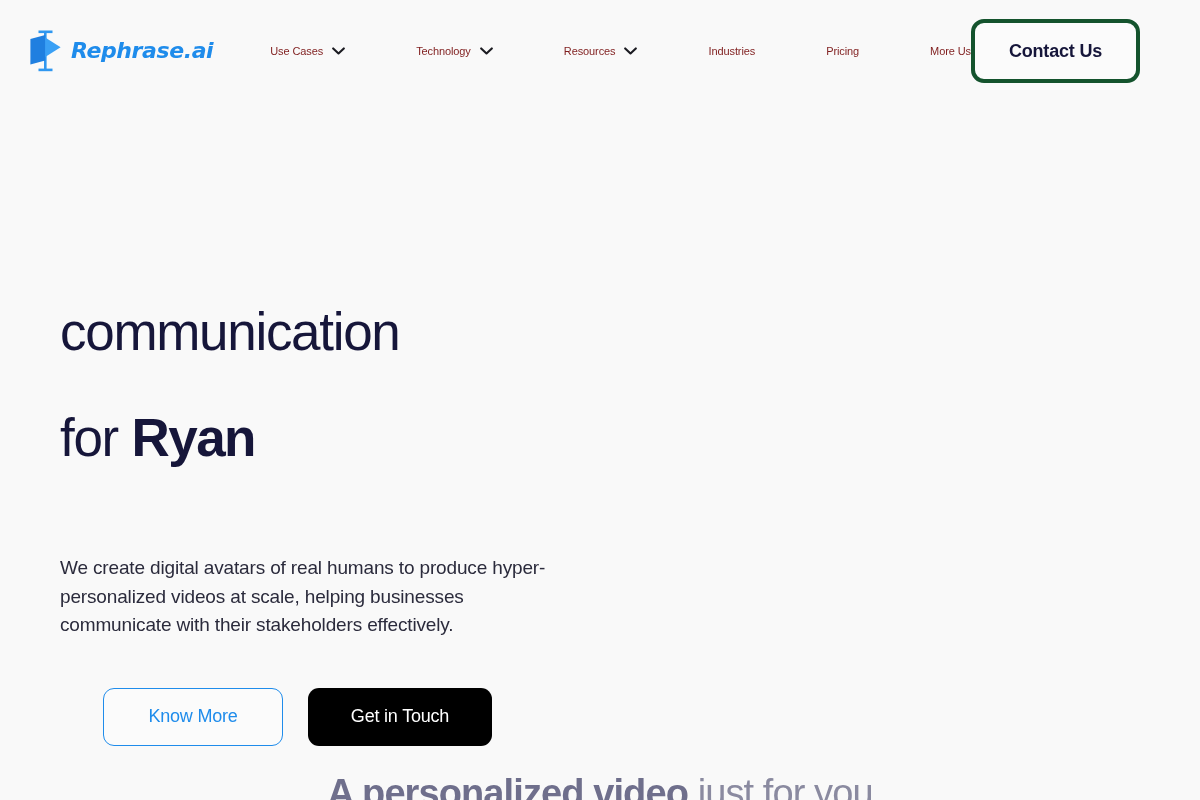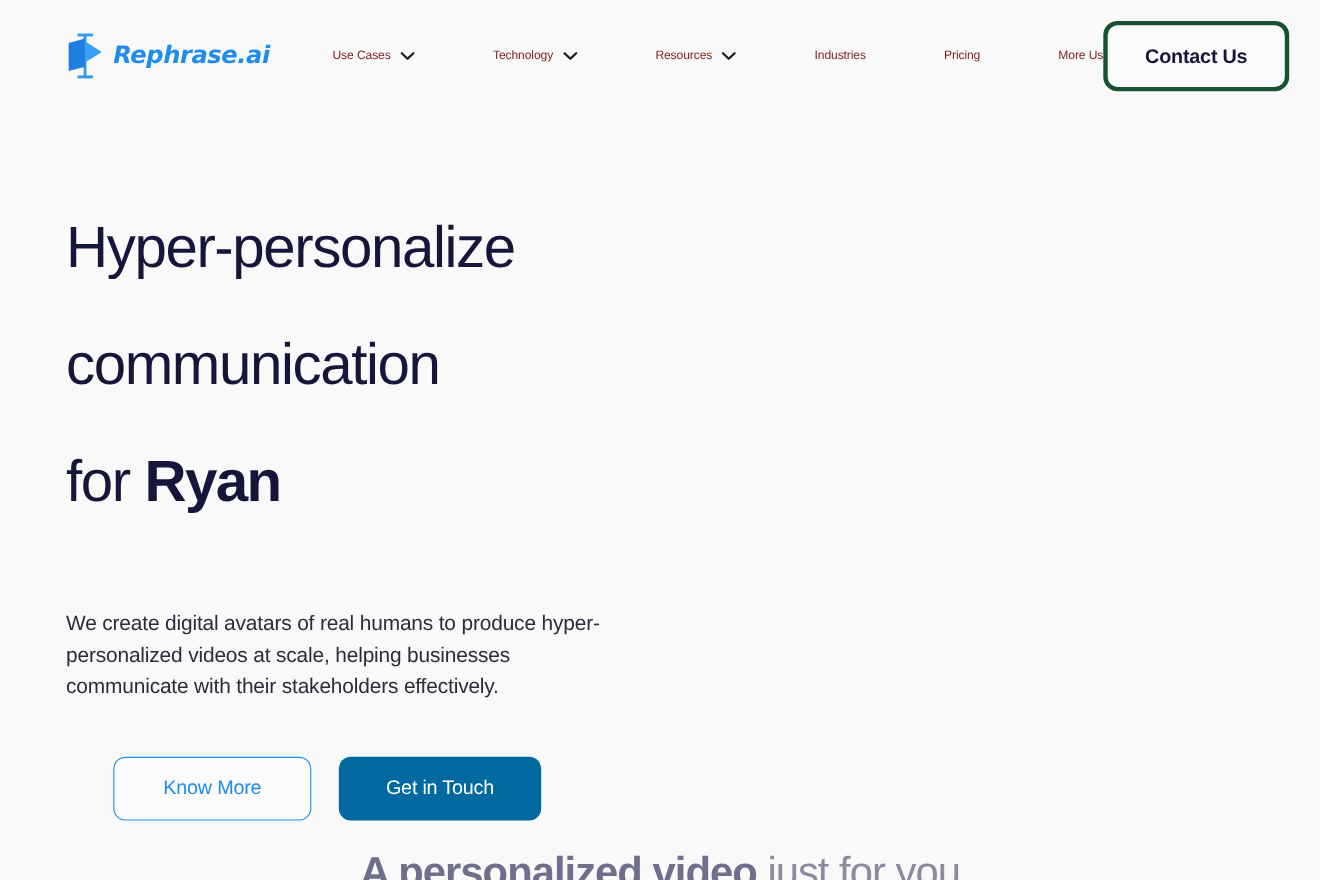--- a/index.html
+++ b/index.html
@@ -30,20 +30,21 @@
   .header {
     position: absolute;
     top: 0;
     left: 0;
     width: 1200px;
     height: 102px;
     display: flex;
     align-items: center;
     padding: 2px 60px;
     background: #f9f9f9;
+    justify-content: flex-end;
   }
 
   .brand {
     display: flex;
     align-items: center;
     gap: 7px;
     text-decoration: none;
     margin-right: 26px;
   }
 
@@ -170,21 +171,21 @@
   .btn-outline {
     width: 180px;
     border: 1.6px solid #1f8ceb;
     background: #fbfbfb;
     color: #1f8ceb;
   }
 
   .btn-primary {
     width: 184px;
     border: none;
-    background: #0369a1;
+    background: #000000;
     color: #ffffff;
   }
 
   
   .section-peek {
     position: absolute;
     left: 0;
     top: 770px;
     width: 1200px;
     text-align: center;
@@ -252,21 +253,21 @@
         <span>More Us</span>
       </a>
 
       <button class="contact-btn">Contact Us</button>
     </nav>
   </header>
 
   <section class="hero">
 
     <h1 class="hero-title">
-      <span>Hyper-personalize</span><br>
+      <br>
       <span>communication</span><br>
       <span>for </span><span class="accent">Ryan</span><br>
     </h1>
 
     <p class="hero-sub">We create digital avatars of real humans to produce hyper-personalized videos at scale, helping businesses communicate with their stakeholders effectively.</p>
 
     <div class="cta-row">
       <button class="btn btn-outline">Know More</button>
       <button class="btn btn-primary">Get in Touch</button>
     </div>

